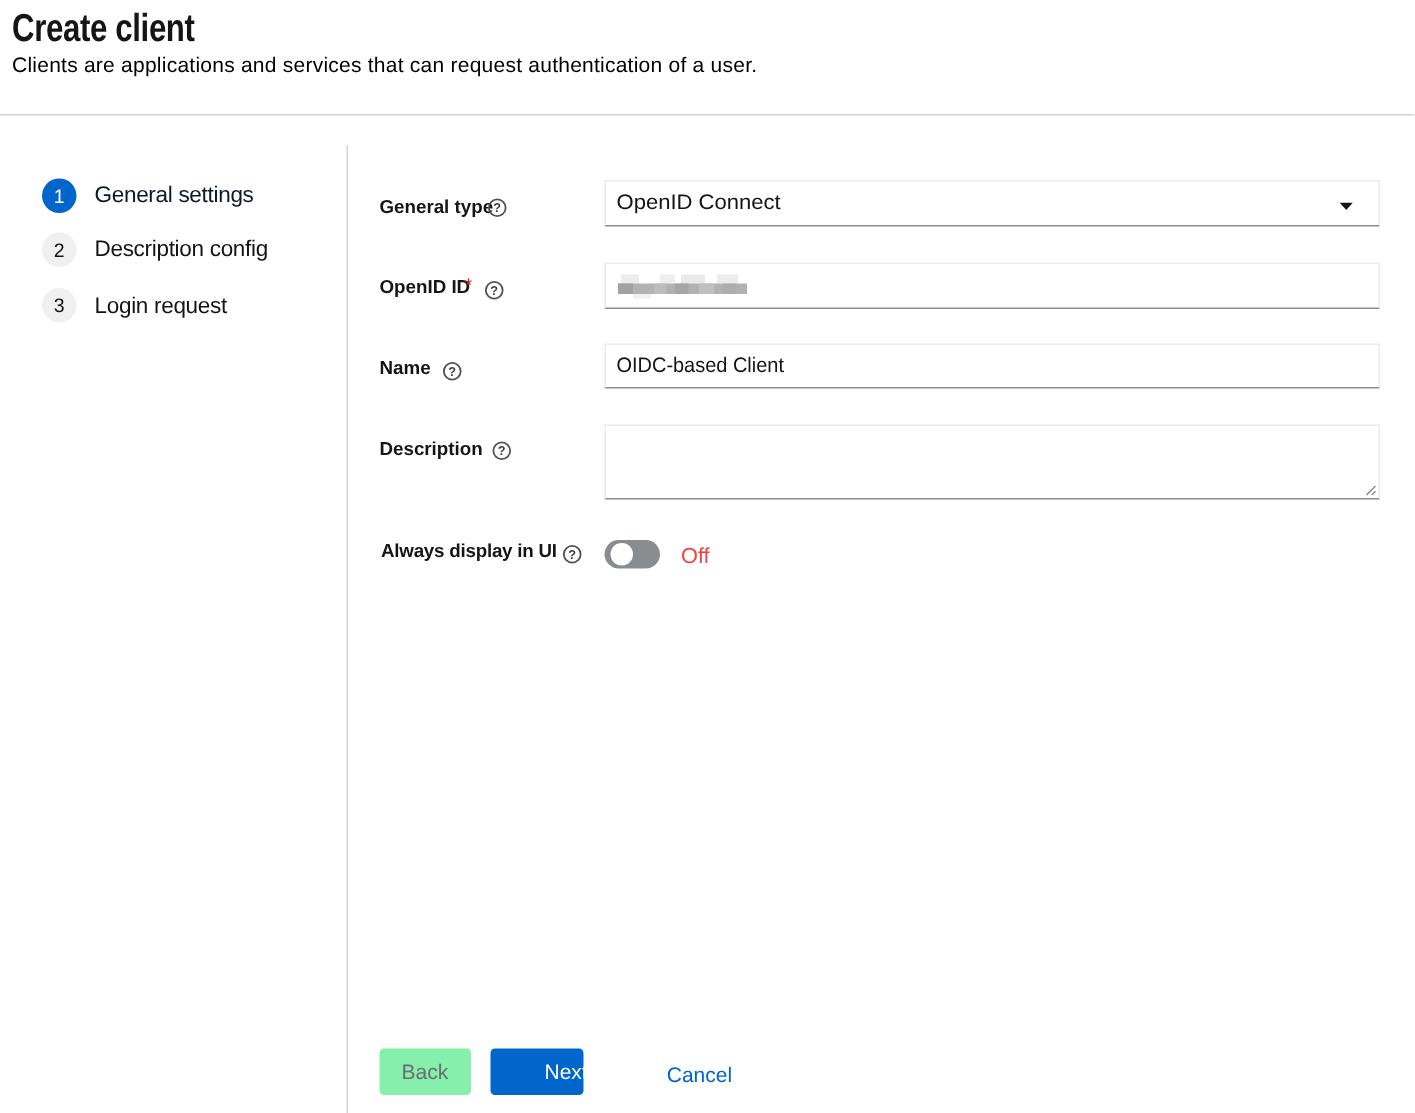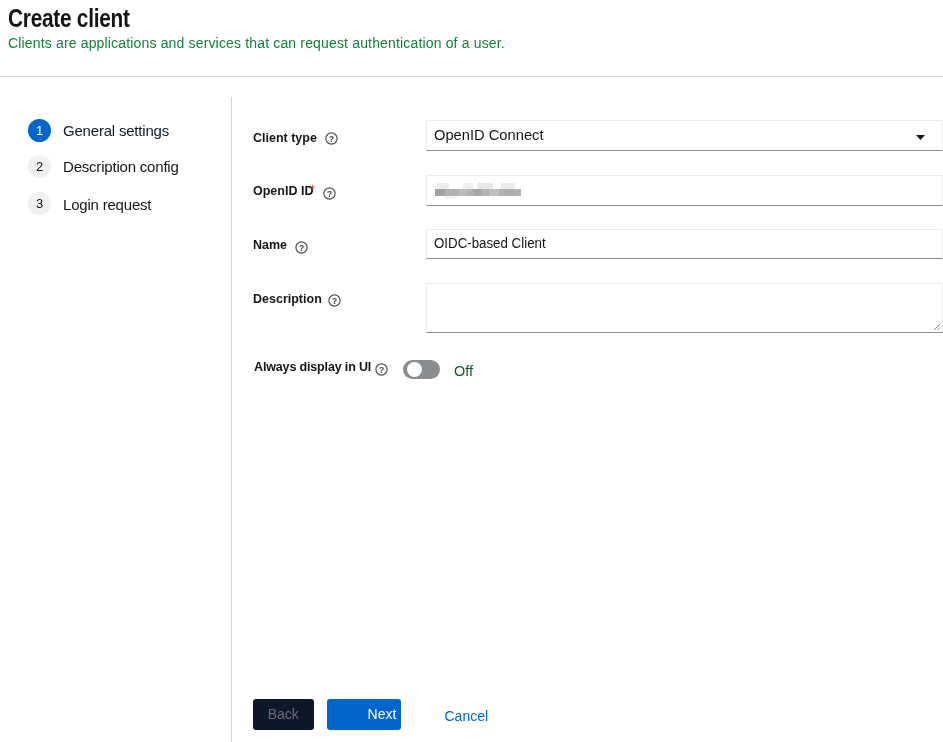--- a/index.html
+++ b/index.html
@@ -1,35 +1,35 @@
 <!DOCTYPE html>
 <html><head>
 <meta charset="utf-8">
 <style>
 * { margin:0; padding:0; box-sizing:border-box; }
 html,body { width:943px; height:742px; overflow:hidden; }
 body { font-family:"Liberation Sans", sans-serif; background:#fff; color:#151515; position:relative; transform:translateZ(0); }
 .abs { position:absolute; }
 .title { left:8px; top:3px; font-size:26px; font-weight:700; letter-spacing:-0.3px; transform:scaleX(0.80); transform-origin:left top; white-space:nowrap; }
-.subtitle { left:8px; top:35px; font-size:14px; color:#15803d; letter-spacing:0.16px; white-space:nowrap; }
+.subtitle { left:8px; top:35px; font-size:14px; color:#000000; letter-spacing:0.16px; white-space:nowrap; }
 .hdiv { left:0; top:76px; width:943px; height:1px; background:#d2d2d2; }
 .vdiv { left:231px; top:97px; width:1px; height:645px; background:#d2d2d2; }
 
 .step { position:absolute; left:28px; width:200px; height:23px; }
 .stepcircle { position:absolute; left:0; top:0; width:23px; height:23px; border-radius:50%; font-size:13px; line-height:23px; text-align:center; }
 .stepcircle.active { background:#0066cc; color:#fff; }
 .stepcircle.inactive { background:#f0f0f0; color:#151515; }
 .steplabel { position:absolute; left:35px; top:50%; transform:translateY(-50%); font-size:15px; letter-spacing:-0.2px; white-space:nowrap; }
 .steplabel.active { color:#0f172a; }
 
 .label { position:absolute; font-size:12.5px; font-weight:700; white-space:nowrap; }
 .helpicon { position:absolute; width:13px; height:13px; }
 .req { position:absolute; color:#c9190b; font-size:12px; font-weight:400; }
 
-.control { position:absolute; left:426px; width:517px; background:#fff; border:1px solid #ececec; border-bottom:1px solid #8a8d90; font-size:14px; color:#151515; }
+.control { position:absolute; left:403px; width:517px; background:#fff; border:1px solid #ececec; border-bottom:1px solid #8a8d90; font-size:14px; color:#151515; }
 .ctext { position:absolute; left:6.5px; top:50%; transform-origin:left center; white-space:nowrap; }
 
 .btn { position:absolute; top:698.5px; height:31.5px; border-radius:3px; font-size:14px; text-align:center; line-height:31.5px; }
 </style>
 </head>
 <body>
 <div class="abs title">Create client</div>
 <div class="abs subtitle">Clients are applications and services that can request authentication of a user.</div>
 <div class="abs hdiv"></div>
 <div class="abs vdiv"></div>
@@ -40,21 +40,21 @@
 </div>
 <div class="step" style="top:154.5px">
   <div class="stepcircle inactive">2</div>
   <div class="steplabel">Description config</div>
 </div>
 <div class="step" style="top:192px">
   <div class="stepcircle inactive">3</div>
   <div class="steplabel">Login request</div>
 </div>
 
-<div class="label" style="left:253px; top:130.5px;">Client type</div>
+<div class="label" style="left:253px; top:130.5px;">General type</div>
 <svg class="helpicon" style="left:325px; top:131.5px;" viewBox="0 0 13 13">
     <circle cx="6.5" cy="6.5" r="5.6" fill="none" stroke="#4f5255" stroke-width="1.2"></circle>
     <text x="6.5" y="9.6" font-size="8.5" font-weight="700" text-anchor="middle" fill="#3c3f42" font-family="Liberation Sans">?</text>
   </svg>
 <div class="control" style="top:120px; height:31px;">
   <span class="ctext" style="transform:translateY(calc(-50% - 1.5px)) scaleX(1.05);">OpenID Connect</span>
   <svg style="position:absolute; right:17.5px; top:14px;" width="9" height="5" viewBox="0 0 9 5">
       <path d="M0 0 L9 0 L4.5 5 Z" fill="#151515"></path>
     </svg>
 </div>
@@ -102,17 +102,17 @@
 </div>
 
 <div class="label" style="left:254px; top:359.5px; letter-spacing:-0.15px;text-align:right;">Always display in UI</div>
 <svg class="helpicon" style="left:374.5px; top:362.5px;" viewBox="0 0 13 13">
     <circle cx="6.5" cy="6.5" r="5.6" fill="none" stroke="#4f5255" stroke-width="1.2"></circle>
     <text x="6.5" y="9.6" font-size="8.5" font-weight="700" text-anchor="middle" fill="#3c3f42" font-family="Liberation Sans">?</text>
   </svg>
 <div class="abs" style="left:403px; top:359.5px; width:37px; height:19px; background:#8a8d90; border-radius:9.5px;">
   <div style="position:absolute; left:4px; top:2px; width:15px; height:15px; background:#fff; border-radius:50%;"></div>
 </div>
-<div class="abs" style="left:454px; top:362.5px; font-size:14.5px; color:#14532d;">Off</div>
+<div class="abs" style="left:454px; top:362.5px; font-size:14.5px; color:#ef4444;">Off</div>
 
-<div class="btn" style="left:252.5px; width:61.5px; background:#0f172a; color:#6a6e73;">Back</div>
-<div class="btn" style="left:327px; width:74px; background:#0066cc; color:#fff;padding-left:36px;">Next</div>
+<div class="btn" style="left:252.5px; width:61.5px; background:#86efac; color:#6a6e73;">Back</div>
+<div class="btn" style="left:327px; width:62px; background:#0066cc; color:#fff;padding-left:36px;">Next</div>
 <div class="abs" style="left:444.5px; top:707.5px; font-size:14px; color:#0066cc;text-align:center;">Cancel</div>
 
 </body></html>

